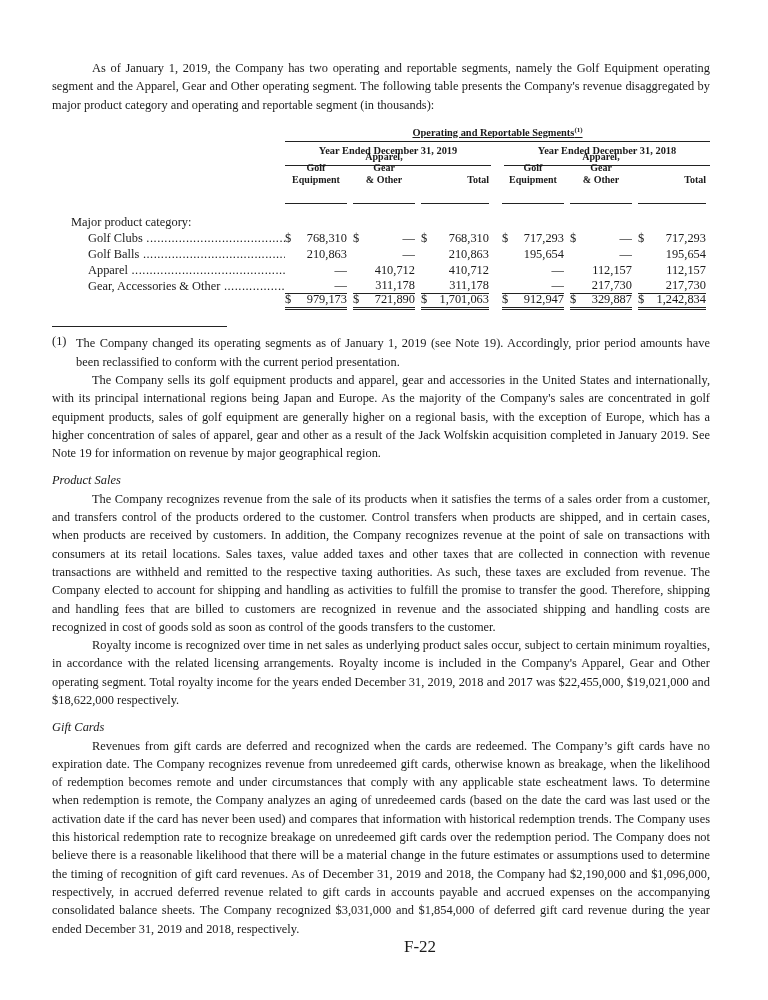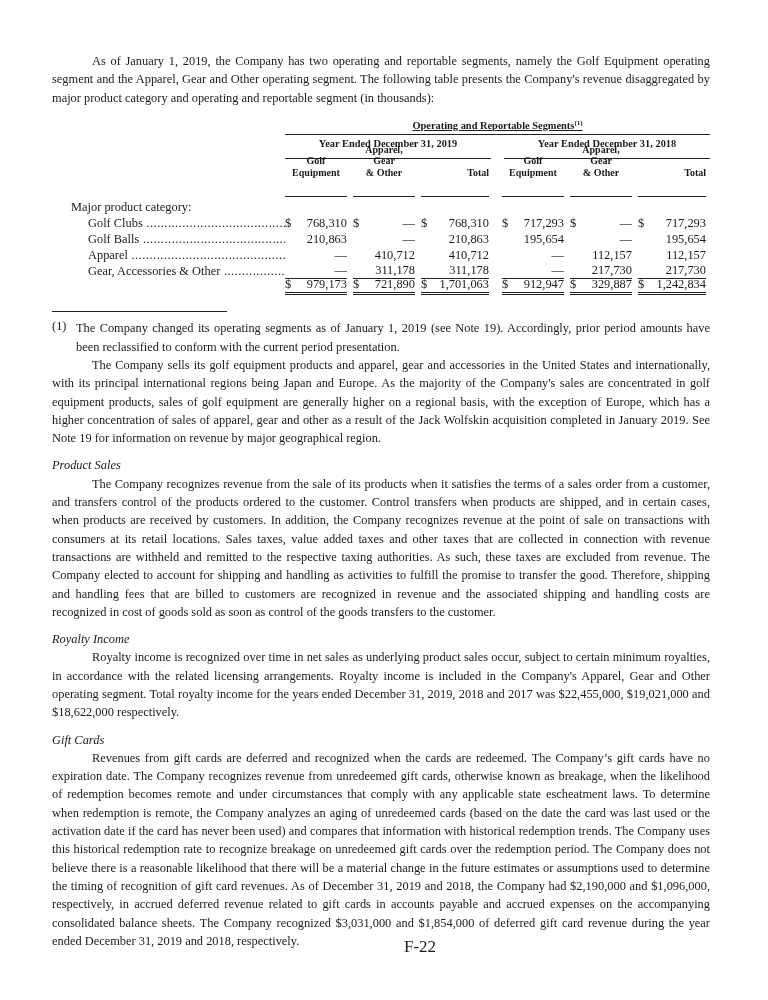--- a/index.html
+++ b/index.html
@@ -1,20 +1,20 @@
 <!DOCTYPE html>
 <html><head>
 <meta charset="utf-8">
 <style>
   html, body { margin: 0; padding: 0; background: #ffffff; }
   body {
     width: 768px; height: 1000px; position: relative; overflow: hidden;
     font-family: "Liberation Serif", serif; color: #1a1a1a; font-size: 12.4px;
   }
-  .page { position: absolute; left: 52px; top: 52px; width: 658px; }
+  .page { position: absolute; left: 52px; top: 59px; width: 658px; }
   p { margin: 0; line-height: 18.3px; text-align: justify; }
   .indent { text-indent: 40px; }
   .intro { margin-bottom: 12px; }
 
   
   .seg-table { position: relative; margin-left: 0; width: 658px; }
   .hdr-top { margin-left: 233px; width: 425px; text-align: center; font-weight: bold; font-size: 10.4px;
              padding-bottom: 3px; border-bottom: 1.3px solid #222; text-decoration: underline; }
   .hdr-top sup { font-size: 7px; }
   .hdr-years { margin-left: 233px; width: 425px; display: flex; justify-content: space-between; margin-top: 3px; }
@@ -33,21 +33,21 @@
   .row { display: flex; height: 16px; line-height: 16px; align-items: flex-end; }
   .lbl { width: 233px; white-space: nowrap; overflow: hidden; position: relative; }
   .lbl.sub { padding-left: 36px; box-sizing: border-box; }
   .lbl.head { padding-left: 19px; box-sizing: border-box; }
   .dots::after { content: " ..........................................................................................................."; letter-spacing: 0.5px; }
   .cell { display: flex; justify-content: space-between; box-sizing: border-box; }
   .cell .cur { text-align: left; }
   .cell .val { text-align: right; flex: 1; }
   .ul { border-bottom: 1.2px solid #222; }
   .dul { border-bottom: 3.5px double #222; }
-  .row.first-head { margin-top: 2px; }
+  .row.first-head { margin-top: 10px; }
 
   .fn-rule { width: 175px; border-top: 1.3px solid #222; margin-top: 16px; }
   .footnote { margin-top: 7px; display: flex; }
   .footnote .fn-num { width: 24px; flex-shrink: 0; }
   .footnote p { flex: 1; }
   .sec-title { font-style: italic; margin-top: 9px; line-height: 18.3px; }
   .gap { }
 
   .page-number { position: absolute; top: 937px; left: 0; width: 752px; text-align: center; font-size: 17px; padding-left: 44px; }
 </style>
@@ -246,20 +246,19 @@
   <div class="footnote">
     <span class="fn-num">(1)</span>
     <p>The Company changed its operating segments as of January 1, 2019 (see Note 19). Accordingly, prior period amounts have been reclassified to conform with the current period presentation.</p>
   </div>
 
   <p class="indent gap">The Company sells its golf equipment products and apparel, gear and accessories in the United States and internationally, with its principal international regions being Japan and Europe. As the majority of the Company's sales are concentrated in golf equipment products, sales of golf equipment are generally higher on a regional basis, with the exception of Europe, which has a higher concentration of sales of apparel, gear and other as a result of the Jack Wolfskin acquisition completed in January 2019. See Note 19 for information on revenue by major geographical region.</p>
 
   <div class="sec-title">Product Sales</div>
   <p class="indent">The Company recognizes revenue from the sale of its products when it satisfies the terms of a sales order from a customer, and transfers control of the products ordered to the customer. Control transfers when products are shipped, and in certain cases, when products are received by customers. In addition, the Company recognizes revenue at the point of sale on transactions with consumers at its retail locations. Sales taxes, value added taxes and other taxes that are collected in connection with revenue transactions are withheld and remitted to the respective taxing authorities. As such, these taxes are excluded from revenue. The Company elected to account for shipping and handling as activities to fulfill the promise to transfer the good. Therefore, shipping and handling fees that are billed to customers are recognized in revenue and the associated shipping and handling costs are recognized in cost of goods sold as soon as control of the goods transfers to the customer.</p>
 
-  <div class="sec-title">Royalty Income</div>
   <p class="indent">Royalty income is recognized over time in net sales as underlying product sales occur, subject to certain minimum royalties, in accordance with the related licensing arrangements. Royalty income is included in the Company's Apparel, Gear and Other operating segment. Total royalty income for the years ended December 31, 2019, 2018 and 2017 was $22,455,000, $19,021,000 and $18,622,000 respectively.</p>
 
   <div class="sec-title">Gift Cards</div>
   <p class="indent">Revenues from gift cards are deferred and recognized when the cards are redeemed. The Company’s gift cards have no expiration date. The Company recognizes revenue from unredeemed gift cards, otherwise known as breakage, when the likelihood of redemption becomes remote and under circumstances that comply with any applicable state escheatment laws. To determine when redemption is remote, the Company analyzes an aging of unredeemed cards (based on the date the card was last used or the activation date if the card has never been used) and compares that information with historical redemption trends. The Company uses this historical redemption rate to recognize breakage on unredeemed gift cards over the redemption period. The Company does not believe there is a reasonable likelihood that there will be a material change in the future estimates or assumptions used to determine the timing of recognition of gift card revenues. As of December 31, 2019 and 2018, the Company had $2,190,000 and $1,096,000, respectively, in accrued deferred revenue related to gift cards in accounts payable and accrued expenses on the accompanying consolidated balance sheets. The Company recognized $3,031,000 and $1,854,000 of deferred gift card revenue during the year ended December 31, 2019 and 2018, respectively.</p>
 </div>
 
 <div class="page-number">F-22</div>
 
 </body></html>

